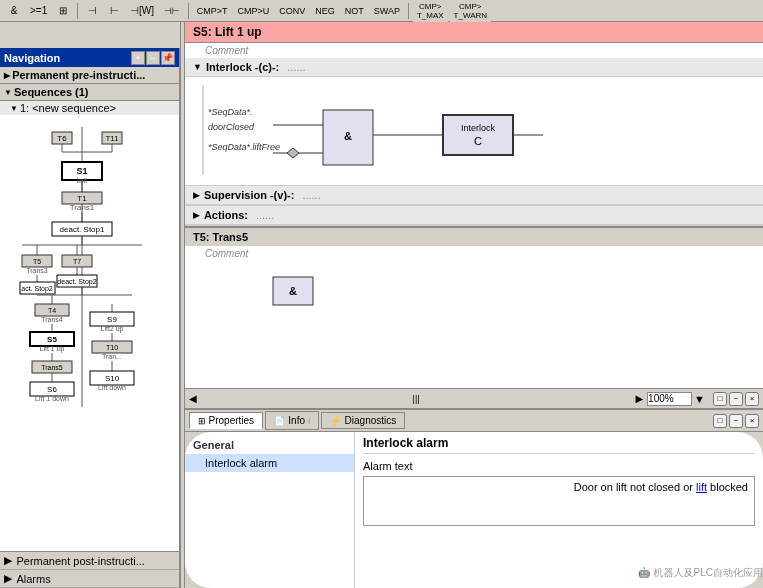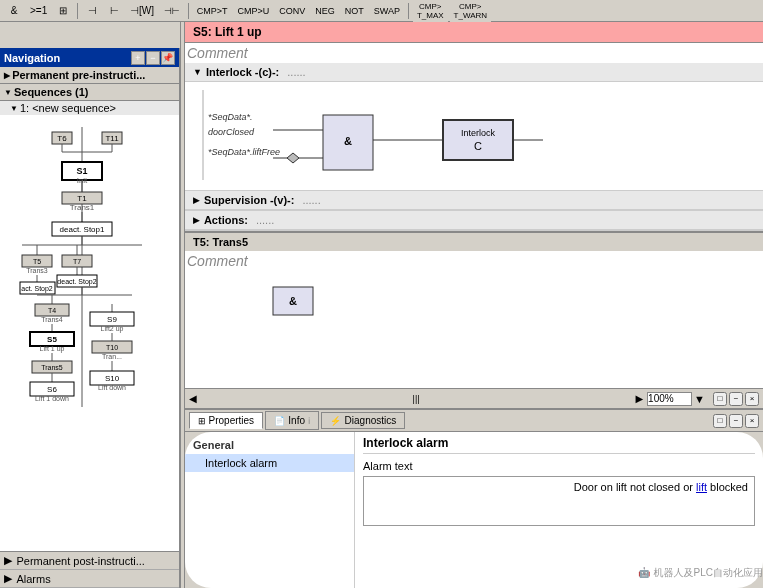--- a/index.html
+++ b/index.html
@@ -131,22 +131,22 @@
     .section-title { font-weight: bold; font-size: 11px; }
     .section-dots { color: #888; margin-left: 4px; }
     .section-body { padding: 8px; background: white; min-height: 40px; }
 
     
     .ladder-svg { display: block; }
 
     
     .comment-field {
       color: #888;
-      padding: 2px 2px;
-      font-size: 14px;
+      padding: 2px 20px;
+      font-size: 10px;
       font-style: italic;
     }
 
     
     .status-bar {
       height: 20px;
       background: #d4d0c8;
       border-top: 1px solid #888;
       display: flex;
       align-items: center;

